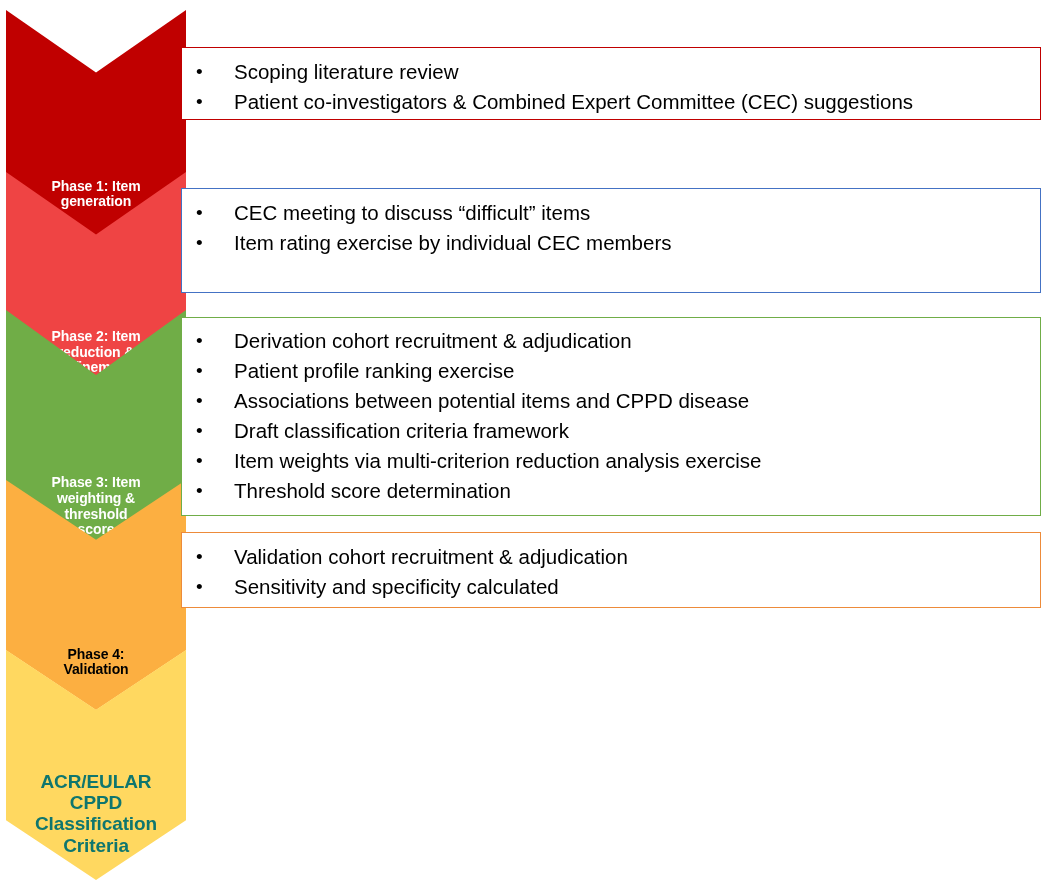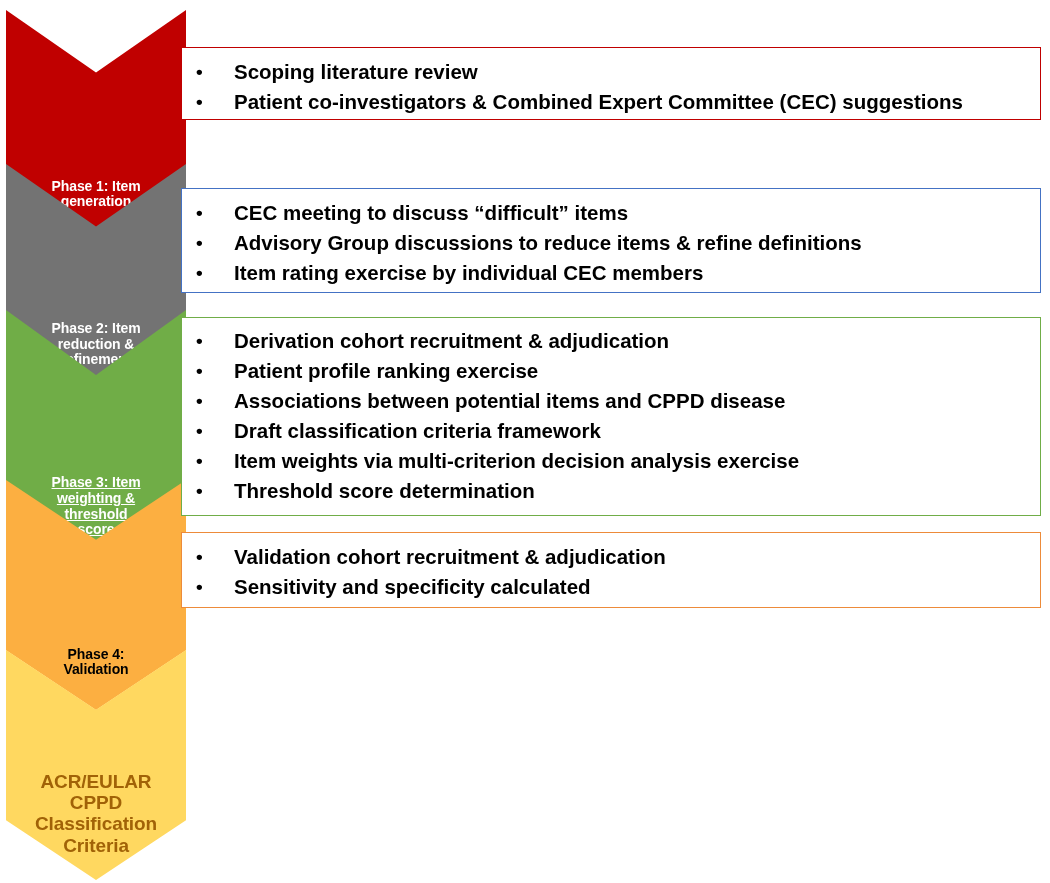--- a/index.html
+++ b/index.html
@@ -47,49 +47,48 @@
   .chevron-label {
     width: 168px;
     text-align: center;
     font-weight: bold;
     font-size: 14px;
     line-height: 1.12;
     letter-spacing: -0.1px;
   }
 
   .chev-1 { top: 10px;  height: 240px; background: #C00000; }
-  .chev-2 { top: 164px; height: 240px; background: #737373; }
+  .chev-2 { top: 172px; height: 240px; background: #ef4444; }
   .chev-3 { top: 310px; height: 250px; background: #70AD47; }
   .chev-4 { top: 480px; height: 230px; background: #FCAF41; }
   .chev-5 { top: 650px; height: 230px; background: #FFD860; }
 
   .chev-1 .chevron-label,
   .chev-2 .chevron-label,
   .chev-3 .chevron-label { color: #FFFFFF; padding-bottom: 34px; }
   .chev-4 .chevron-label { color: #000000; padding-bottom: 32px; }
-  .chev-5 .chevron-label { color: #a16207; padding-bottom: 24px; font-size: 19px; }
+  .chev-5 .chevron-label { color: #0f766e; padding-bottom: 24px; font-size: 19px; }
 
   .chev-1 .chevron-label { padding-bottom: 40px; }
   .chev-2 .chevron-label { padding-bottom: 36px; }
-  .chev-3 .chevron-label { padding-bottom: 22px; text-decoration: underline; }
+  .chev-3 .chevron-label { padding-bottom: 22px; }
 
   
   .bullet-box {
     position: absolute;
     background: #ffffff;
     box-sizing: border-box;
     border-width: 1.5px;
     border-style: solid;
   }
 
   .bullet-list {
     list-style: none;
     margin: 0;
     padding: 0;
-    font-weight: bold;
   }
 
   .bullet-item {
     position: relative;
     font-size: 20.5px;
     line-height: 30px;
     color: #000000;
     padding-left: 52px;
     white-space: nowrap;
   }
@@ -161,32 +160,31 @@
   <div class="bullet-box box-1">
     <ul class="bullet-list">
       <li class="bullet-item">Scoping literature review</li>
       <li class="bullet-item">Patient co-investigators &amp; Combined Expert Committee (CEC) suggestions</li>
     </ul>
   </div>
 
   <div class="bullet-box box-2">
     <ul class="bullet-list">
       <li class="bullet-item">CEC meeting to discuss “difficult” items</li>
-      <li class="bullet-item">Advisory Group discussions to reduce items &amp; refine definitions</li>
       <li class="bullet-item">Item rating exercise by individual CEC members</li>
     </ul>
   </div>
 
   <div class="bullet-box box-3">
     <ul class="bullet-list">
       <li class="bullet-item">Derivation cohort recruitment &amp; adjudication</li>
       <li class="bullet-item">Patient profile ranking exercise</li>
       <li class="bullet-item">Associations between potential items and CPPD disease</li>
       <li class="bullet-item">Draft classification criteria framework</li>
-      <li class="bullet-item">Item weights via multi-criterion decision analysis exercise</li>
+      <li class="bullet-item">Item weights via multi-criterion reduction analysis exercise</li>
       <li class="bullet-item">Threshold score determination</li>
     </ul>
   </div>
 
   <div class="bullet-box box-4">
     <ul class="bullet-list">
       <li class="bullet-item">Validation cohort recruitment &amp; adjudication</li>
       <li class="bullet-item">Sensitivity and specificity calculated</li>
     </ul>
   </div>

